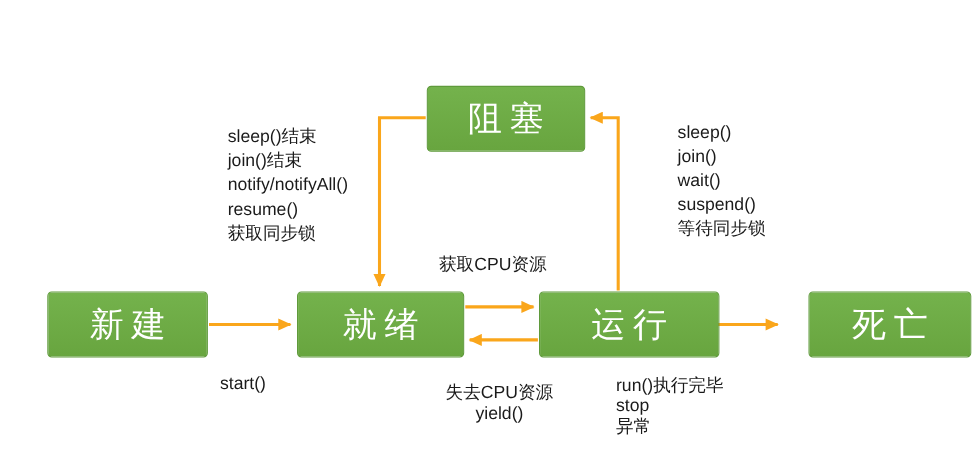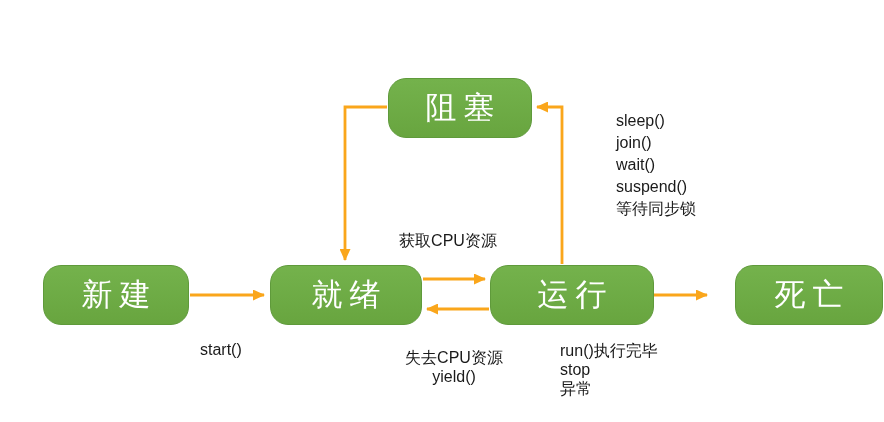--- a/index.html
+++ b/index.html
@@ -8,21 +8,21 @@
     width:884px;height:422px;
     background:#ffffff;
     font-family:"Liberation Sans","DejaVu Sans",sans-serif;
     overflow:hidden;
   }
   .arrows{position:absolute;left:0;top:0;width:884px;height:422px;}
   .state{
     position:absolute;
     background:linear-gradient(180deg,#74b24c 0%,#68a53f 100%);
     border:1.5px solid #5f9a3b;
-    border-radius:18px;
+    border-radius:4px;
     box-sizing:border-box;
     display:flex;align-items:center;justify-content:center;
     color:#ffffff;
     font-size:31px;
     letter-spacing:7px;
     text-indent:7px;
   }
   .state-blocked{left:388px;top:78px;width:144px;height:60px;}
   .state-new{left:43px;top:265px;width:146px;height:60px;text-align:right;}
   .state-ready{left:270px;top:265px;width:152px;height:60px;}
@@ -60,20 +60,27 @@
     <polyline points="387,107 345,107 345,260" fill="none" stroke="#faa61b" stroke-width="2.8" marker-end="url(#ah)"></polyline>
     <polyline points="562,264 562,107 537,107" fill="none" stroke="#faa61b" stroke-width="2.8" marker-end="url(#ah)"></polyline>
   </svg>
 
   <div class="state state-blocked">阻塞</div>
   <div class="state state-new">新建</div>
   <div class="state state-ready">就绪</div>
   <div class="state state-running">运行</div>
   <div class="state state-dead">死亡</div>
 
+  <div class="lbl lbl-left-list">
+    <div>sleep()结束</div>
+    <div>join()结束</div>
+    <div>notify/notifyAll()</div>
+    <div>resume()</div>
+    <div>获取同步锁</div>
+  </div>
 
   <div class="lbl lbl-right-list">
     <div>sleep()</div>
     <div>join()</div>
     <div>wait()</div>
     <div>suspend()</div>
     <div>等待同步锁</div>
   </div>
 
   <div class="lbl lbl-get-cpu">获取CPU资源</div>

